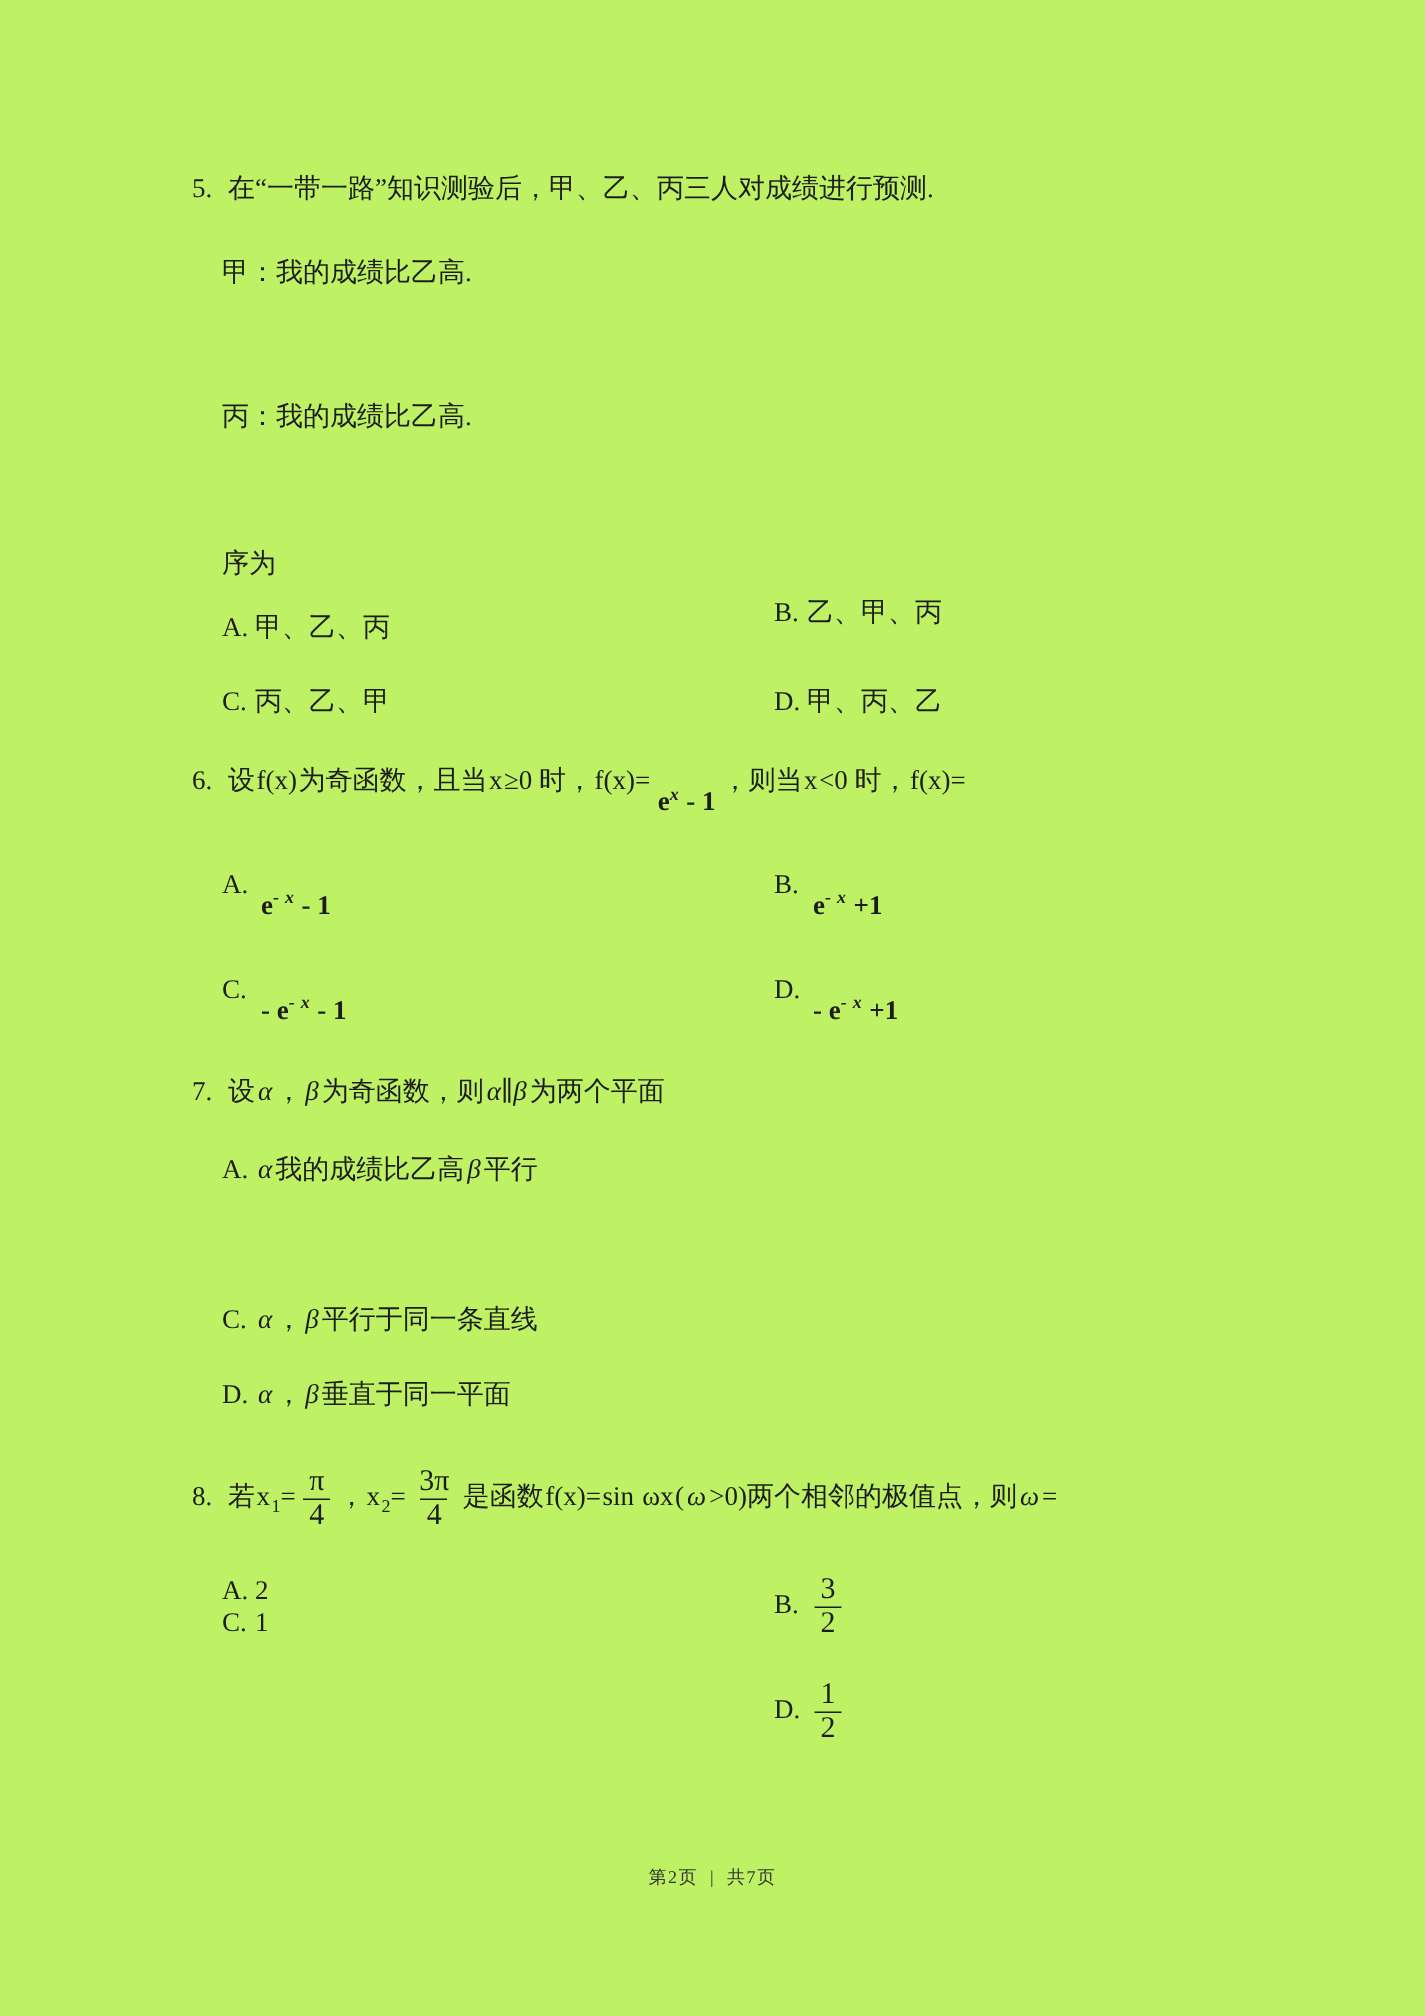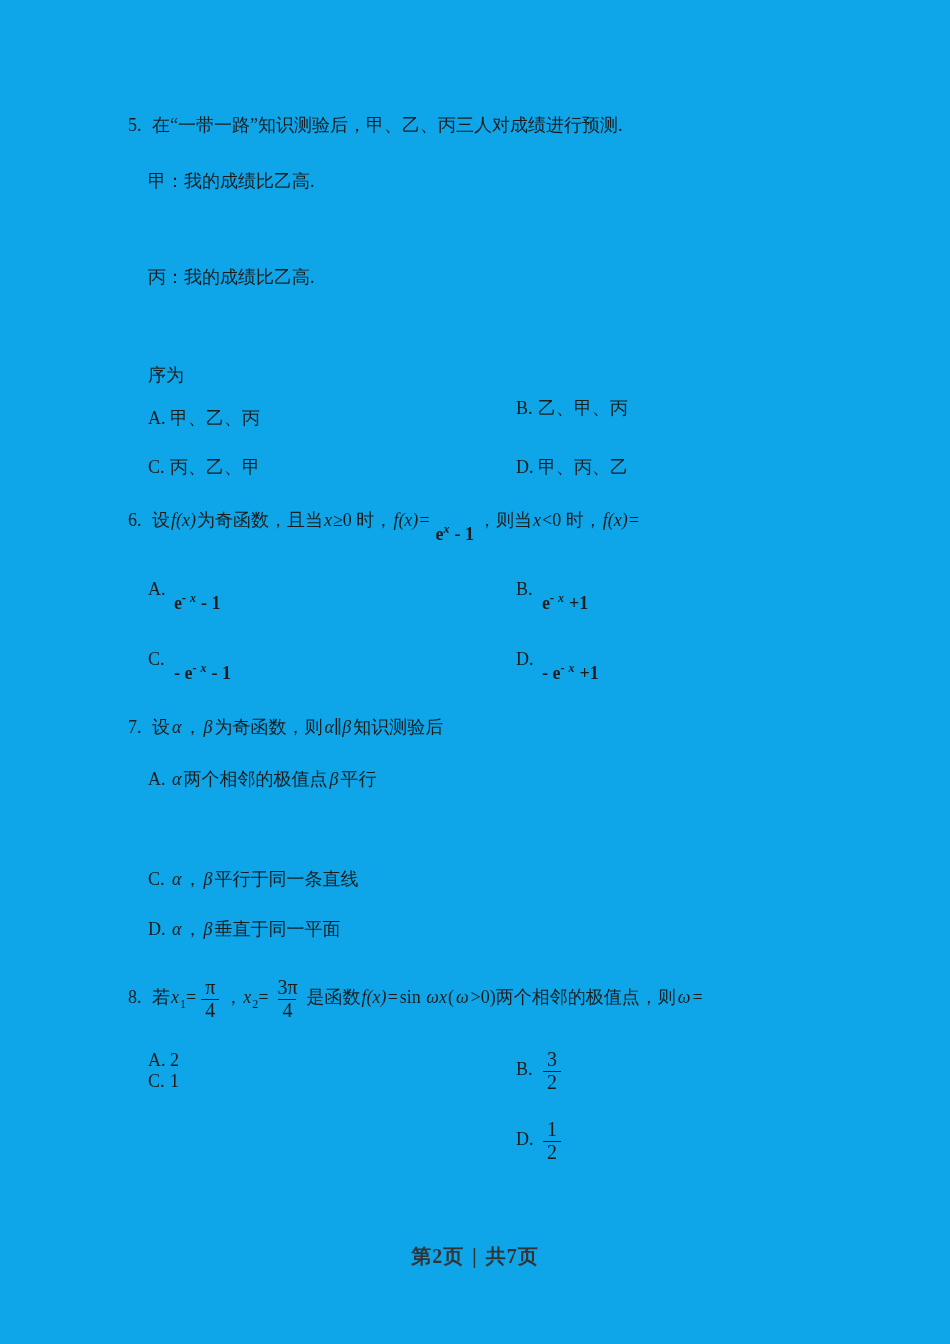--- a/index.html
+++ b/index.html
@@ -1,41 +1,41 @@
 <!DOCTYPE html>
 <html><head>
 <meta charset="utf-8">
 <style>
   html,body{margin:0;padding:0;background:#ffffff;}
   .page{
     position:relative;
     width:950px;height:1344px;
-    background:#0ea5e9;
+    background:#bef264;
     font-family:"Liberation Serif","DejaVu Serif",serif;
     font-size:18px;
     color:#1c1c1c;
     overflow:hidden;
   }
   .line{position:absolute;white-space:nowrap;line-height:1.32;}
   .qnum{display:inline-block;min-width:24px;}
   .lbl{display:inline-block;min-width:22px;}
-  .it{font-style:italic;margin:0 1px;}
+  .it{margin:0 1px;}
   .gk{font-style:italic;margin:0 2px;}
   sup{font-size:12px;font-style:italic;letter-spacing:.5px;}
   sub{font-size:12px;}
   .low{display:inline-block;vertical-align:-14px;margin:0 4px;font-weight:bold;}
   .frac{
     display:inline-flex;flex-direction:column;align-items:center;
     vertical-align:middle;font-size:20px;line-height:1.08;margin:0 5px;
   }
   .frac .num{padding:0 4px;display:block;}
   .frac .den{padding:0 4px;display:block;border-top:1.3px solid #1c1c1c;}
   .footer{
     position:absolute;left:0;right:0;top:1243px;
-    text-align:center;font-size:20px;color:#333333;font-weight:bold;
+    text-align:center;font-size:12px;color:#333333;
   }
   .footer span{margin:0 4px;letter-spacing:1px;}
 </style>
 </head>
 <body>
 
 <div class="page">
 
   <div class="line" style="left:128px;top:114px"><span class="qnum">5.</span><span>在“一带一路”知识测验后，甲、乙、丙三人对成绩进行预测.</span></div>
 
@@ -49,23 +49,23 @@
   <div class="line" style="left:148px;top:456px"><span class="lbl">C.</span><span>丙、乙、甲</span></div>
   <div class="line" style="left:516px;top:456px"><span class="lbl">D.</span><span>甲、丙、乙</span></div>
 
   <div class="line" style="left:128px;top:509px"><span class="qnum">6.</span><span>设</span><span class="it">f(x)</span><span>为奇函数，且当</span><span class="it">x</span><span>≥0 时，</span><span class="it">f(x)=</span><span class="low"><span>e</span><sup>x</sup><span> - 1</span></span><span>，则当</span><span class="it">x</span><span>&lt;0 时，</span><span class="it">f(x)=</span></div>
 
   <div class="line" style="left:148px;top:578px"><span class="lbl">A.</span><span class="low"><span></span><span>e</span><sup>- x</sup><span> - 1</span></span></div>
   <div class="line" style="left:516px;top:578px"><span class="lbl">B.</span><span class="low"><span></span><span>e</span><sup>- x</sup><span> +1</span></span></div>
   <div class="line" style="left:148px;top:648px"><span class="lbl">C.</span><span class="low"><span>- </span><span>e</span><sup>- x</sup><span> - 1</span></span></div>
   <div class="line" style="left:516px;top:648px"><span class="lbl">D.</span><span class="low"><span>- </span><span>e</span><sup>- x</sup><span> +1</span></span></div>
 
-  <div class="line" style="left:128px;top:716px"><span class="qnum">7.</span><span>设</span><span class="gk">α</span><span>，</span><span class="gk">β</span><span>为奇函数，则</span><span class="gk">α∥β</span><span>知识测验后</span></div>
+  <div class="line" style="left:128px;top:716px"><span class="qnum">7.</span><span>设</span><span class="gk">α</span><span>，</span><span class="gk">β</span><span>为奇函数，则</span><span class="gk">α∥β</span><span>为两个平面</span></div>
 
-  <div class="line" style="left:148px;top:768px"><span class="lbl">A.</span><span class="gk">α</span><span>两个相邻的极值点</span><span class="gk">β</span><span>平行</span></div>
+  <div class="line" style="left:148px;top:768px"><span class="lbl">A.</span><span class="gk">α</span><span>我的成绩比乙高</span><span class="gk">β</span><span>平行</span></div>
   <div class="line" style="left:148px;top:868px"><span class="lbl">C.</span><span class="gk">α</span><span>，</span><span class="gk">β</span><span>平行于同一条直线</span></div>
   <div class="line" style="left:148px;top:918px"><span class="lbl">D.</span><span class="gk">α</span><span>，</span><span class="gk">β</span><span>垂直于同一平面</span></div>
 
   <div class="line" style="left:128px;top:977px"><span class="qnum">8.</span><span>若</span><span class="it">x</span><sub>1</sub><span>=</span><span class="frac">
         <span class="num">π</span>
         <span class="den">4</span>
       </span><span>，</span><span class="it">x</span><sub>2</sub><span>=</span><span class="frac">
         <span class="num">3π</span>
         <span class="den">4</span>
       </span><span>是函数</span><span class="it">f(x)=</span><span>sin </span><span class="it">ωx</span><span>(</span><span class="gk">ω</span><span>&gt;0)</span><span>两个相邻的极值点，则</span><span class="gk">ω</span><span>=</span></div>

